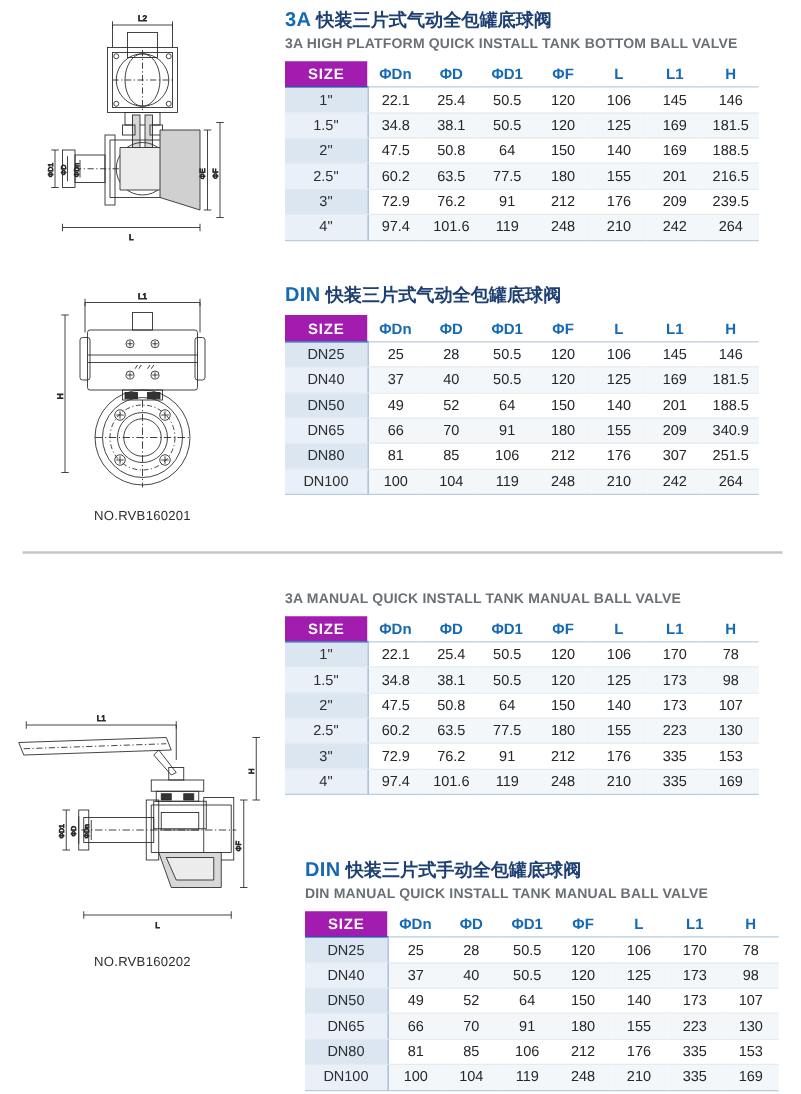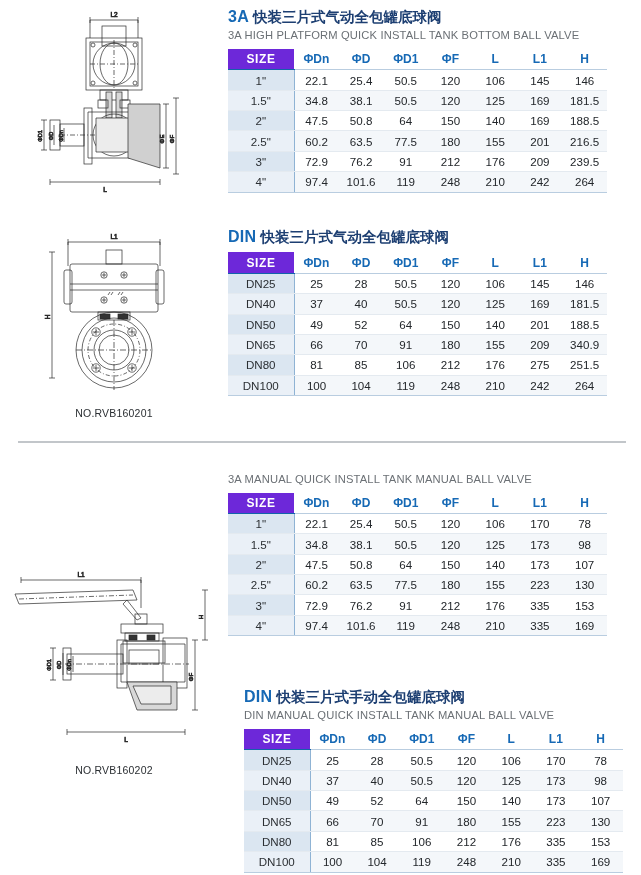--- a/index.html
+++ b/index.html
@@ -43,20 +43,21 @@
     font-size: 16px;
     letter-spacing: .3px;
   }
   .heading-en {
     font-size: 11.2px;
     color: #6b7075;
     letter-spacing: .15px;
     line-height: 1.3;
     margin-top: 2px;
     white-space: nowrap;
+    font-weight: bold;
   }
 
   
   table.spec {
     border-collapse: collapse;
     width: 100%;
     margin-top: 6px;
     table-layout: fixed;
   }
   table.spec th, table.spec td {
@@ -67,21 +68,21 @@
     white-space: nowrap;
   }
   table.spec thead th {
     color: #1669b5;
     font-weight: bold;
     font-size: 12px;
     border-bottom: 1.6px solid #b9cde0;
     background: #ffffff;
   }
   table.spec thead th.size-head {
-    background: #6d28d9;
+    background: #a21caf;
     color: #ffffff;
     letter-spacing: .6px;
     border-bottom: 1.6px solid #1263ab;
   }
   table.spec td.size-cell {
     border-right: 1.4px solid #8fb3d4;
     color: #2b2f33;
   }
   table.spec th.size-head { border-right: none; }
   table.spec tbody tr td { border-bottom: 1px solid #e4eaf0; }
@@ -403,21 +404,21 @@
             <td>209</td>
             <td>340.9</td>
           </tr>
           <tr>
             <td class="size-cell">DN80</td>
             <td>81</td>
             <td>85</td>
             <td>106</td>
             <td>212</td>
             <td>176</td>
-            <td>275</td>
+            <td>307</td>
             <td>251.5</td>
           </tr>
           <tr>
             <td class="size-cell">DN100</td>
             <td>100</td>
             <td>104</td>
             <td>119</td>
             <td>248</td>
             <td>210</td>
             <td>242</td>

